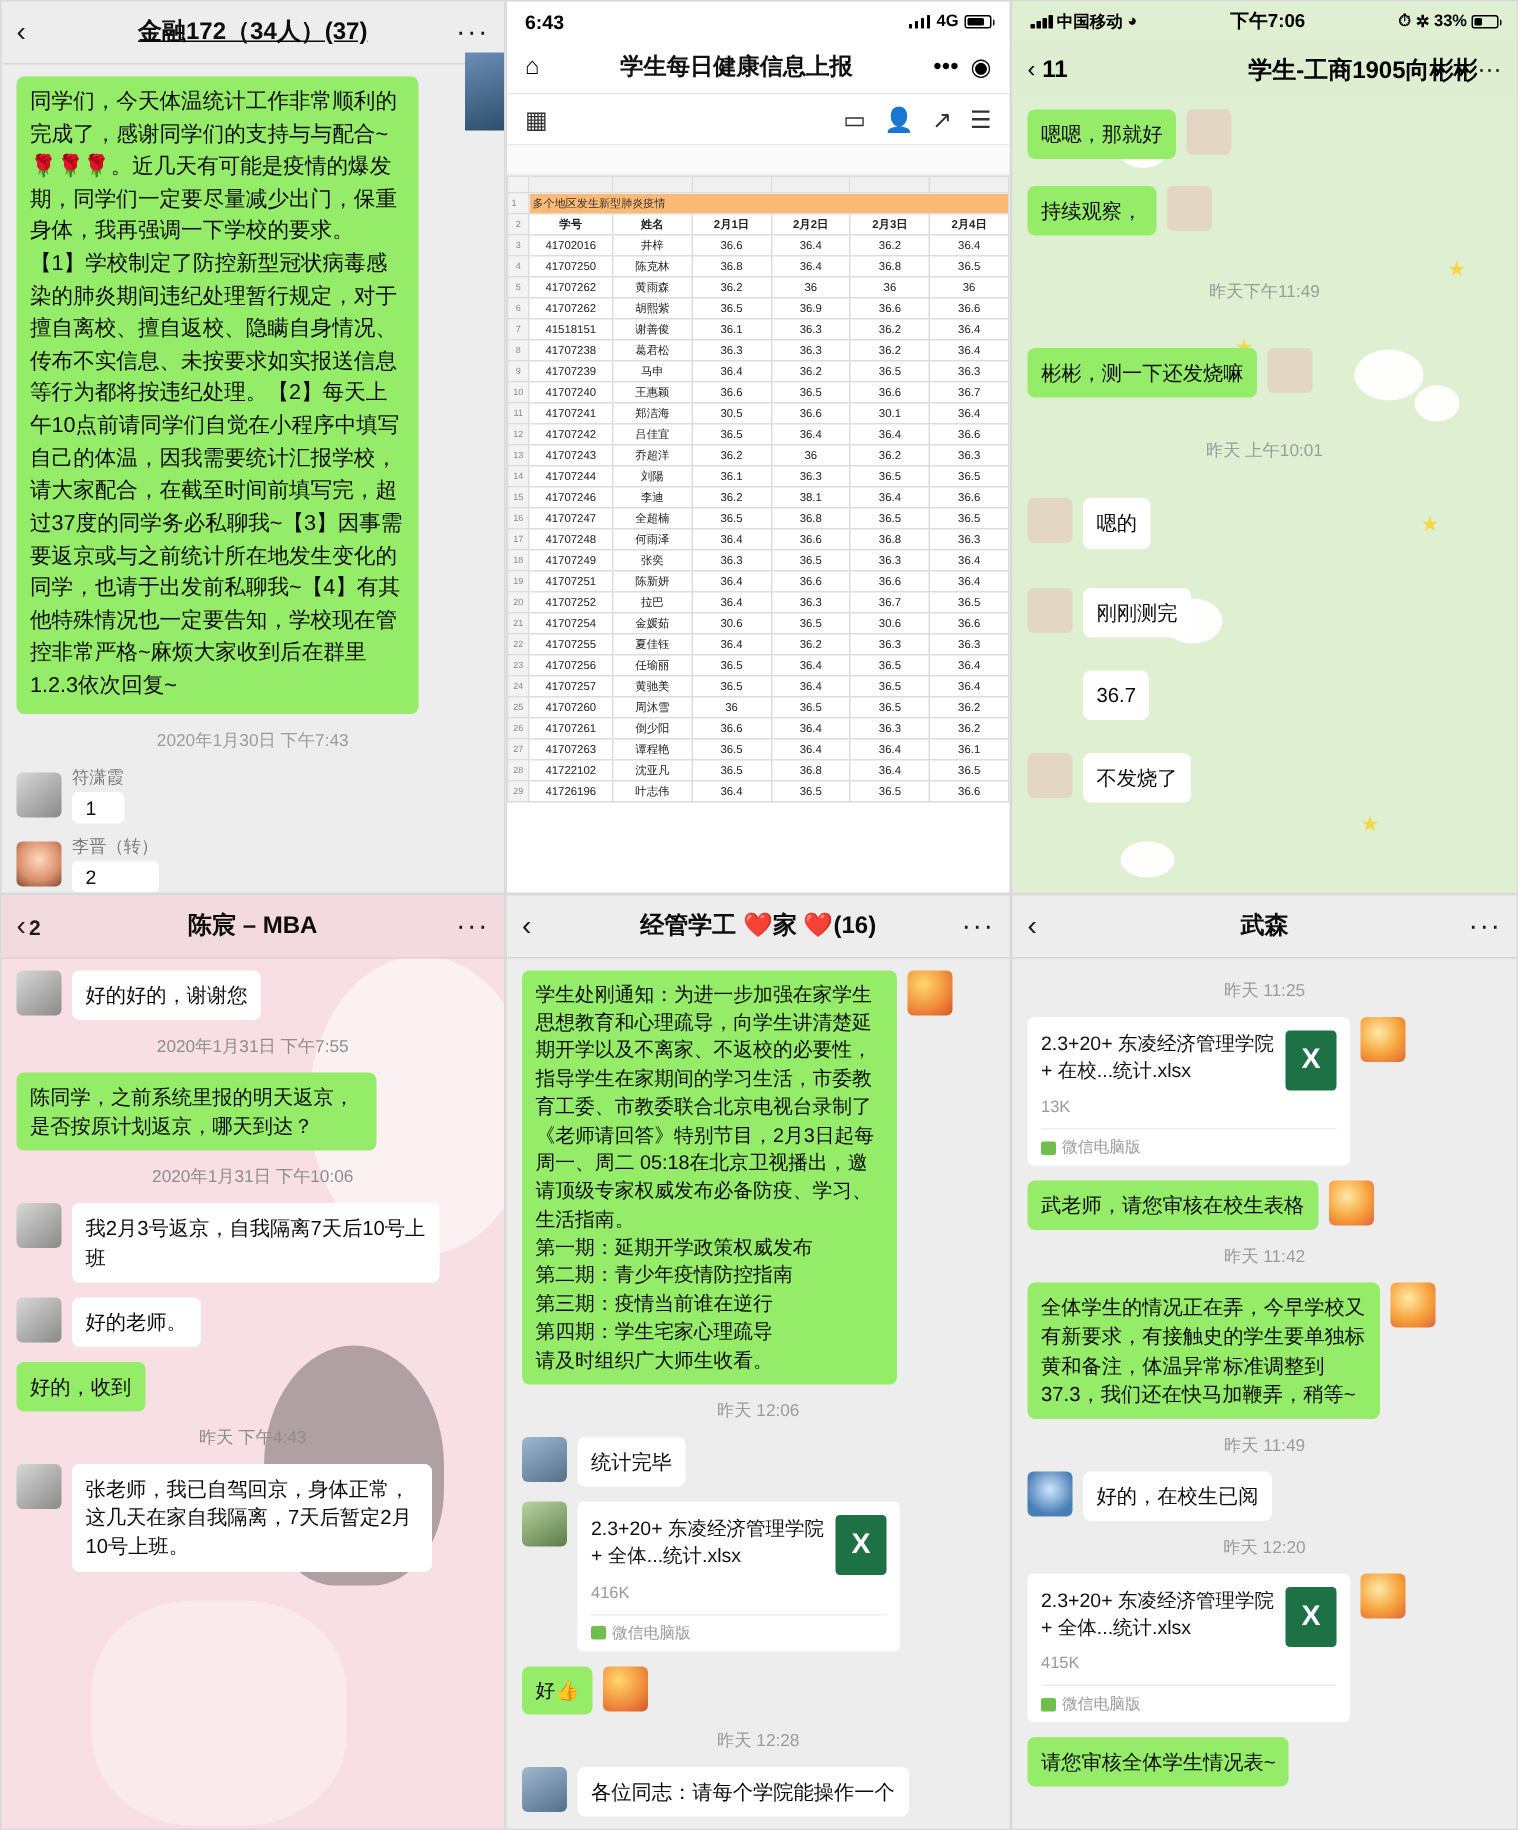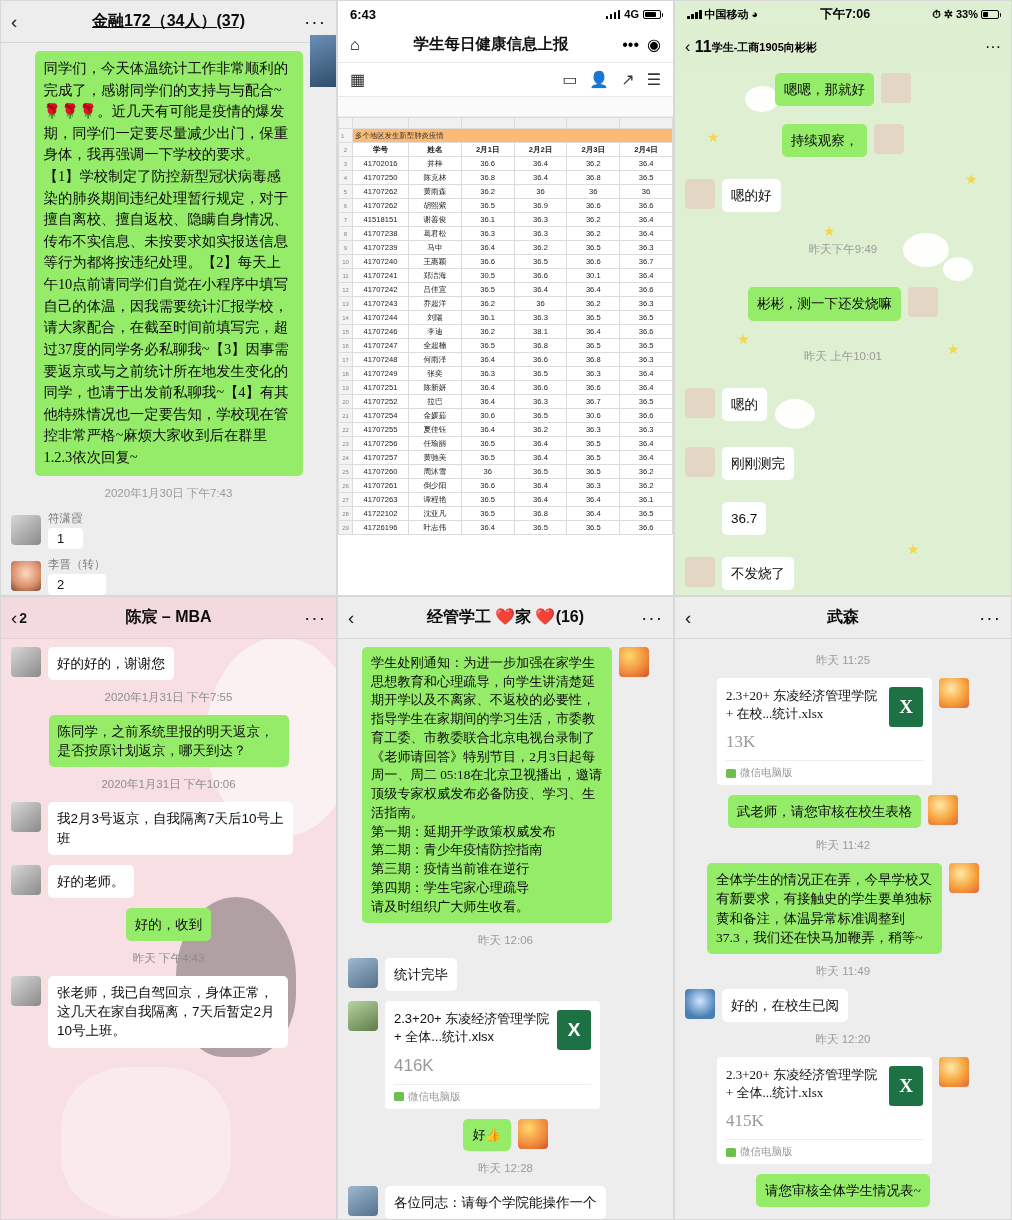--- a/index.html
+++ b/index.html
@@ -37,21 +37,21 @@
   .wx-header .badge-num { font-size: 14px; color:#1a1a1a; }
   .wx-header .title {
     flex: 1; text-align: center; font-size: 16px; font-weight: bold;
     color: #0d0d0d; white-space: nowrap; overflow: hidden;
   }
   .wx-header .dots { width: 28px; text-align: right; font-size: 19px; color:#1a1a1a; letter-spacing:1px;}
   .chat-body { padding: 8px 10px; height: calc(100% - 42px); overflow: hidden; }
 
   
   .row { display: flex; margin-bottom: 10px; align-items: flex-start; }
-  .row.right { justify-content: center; font-family: Liberation Serif, serif; }
+  .row.right { justify-content: flex-start; }
   .avatar {
     width: 30px; height: 30px; border-radius: 4px;
     flex: 0 0 30px; margin-right: 7px; overflow:hidden;
   }
   .row.right .avatar { margin-right: 0; margin-left: 7px; }
   .bubble {
     max-width: 245px;
     padding: 7px 9px;
     border-radius: 5px;
     font-size: 13.5px;
@@ -130,41 +130,41 @@
   .p3-bg {
     position:absolute; inset:0; background:#deefd2;
   }
   .p3-inner { position:relative; z-index:2; }
   .cloud { position:absolute; background:#fff; border-radius:50%; opacity:.95; }
   .star { position:absolute; color:#f6d743; font-size:14px; }
   .p3-header {
     height: 40px; display:flex; align-items:center; padding:0 10px;
     background:#ddeed1; position:relative;
   }
-  .p3-header .title { flex:1; text-align:left; font-size:11px; font-weight:bold;}
+  .p3-header .title { flex:1; text-align:right; font-size:16px; font-weight:bold;}
   #p3 .bubble.white { background:#fff; }
   #p3 .avatar { background:#e4d6c5; }
 
   
   #p4 { background:#f6dfe3; }
   .p4-bg { position:absolute; inset:0; background:#f7dfe4; overflow:hidden;}
   .p4-art { position:absolute; opacity:.55; }
   .p4-inner { position:relative; z-index:2; height:100%;}
   #p4 .wx-header { background:#f3dade; border-bottom:1px solid #e8cdd3;}
   #p4 .bubble.white { background:#fff; }
 
   
   #p5 .chat-body, #p6 .chat-body { background:#ededed; }
   .filecard {
     background:#fff; border-radius:4px; padding:9px 9px 0 9px; width: 215px;
   }
   .filecard .fcmain { display:flex; align-items:flex-start; }
   .filecard .fctext { flex:1; padding-right:6px; }
   .filecard .fcname { font-size:13px; color:#111; line-height:1.35; }
-  .filecard .fcsize { font-size:17px; color:#999; margin-top:10px;}
+  .filecard .fcsize { font-size:11px; color:#999; margin-top:10px;}
   .xls {
     width:34px; height:40px; background:#1e7145; border-radius:3px;
     color:#fff; font-size:19px; font-weight:bold; display:flex;
     align-items:center; justify-content:center; flex:0 0 34px;
   }
   .fcfoot {
     border-top:1px solid #ececec; margin-top:8px; padding:5px 0;
     font-size:10.5px; color:#9a9a9a; display:flex; align-items:center; gap:4px;
   }
   .pcico { width:10px;height:9px;background:#6fbf4e;border-radius:1.5px;display:inline-block;}
@@ -562,25 +562,21 @@
       </div>
       <div class="chat-body" style="background:transparent;padding-top:6px">
         <div class="row right">
           <div class="bubble green">嗯嗯，那就好</div>
           <span class="avatar grad1"></span>
         </div>
         <div class="row right" style="margin-top:18px">
           <div class="bubble green">持续观察，</div>
           <span class="avatar grad1"></span>
         </div>
-        <div class="row" style="margin-top:22px">
-          <span class="avatar facepic"></span>
-          <div class="bubble white">嗯的好</div>
-        </div>
-        <div class="ts" style="margin-top:30px">昨天下午9:49</div>
+        <div class="ts" style="margin-top:30px">昨天下午11:49</div>
         <div class="row right" style="margin-top:30px">
           <div class="bubble green">彬彬，测一下还发烧嘛</div>
           <span class="avatar grad1"></span>
         </div>
         <div class="ts" style="margin-top:28px">昨天 上午10:01</div>
         <div class="row" style="margin-top:24px">
           <span class="avatar facepic"></span>
           <div class="bubble white">嗯的</div>
         </div>
         <div class="row" style="margin-top:26px">

